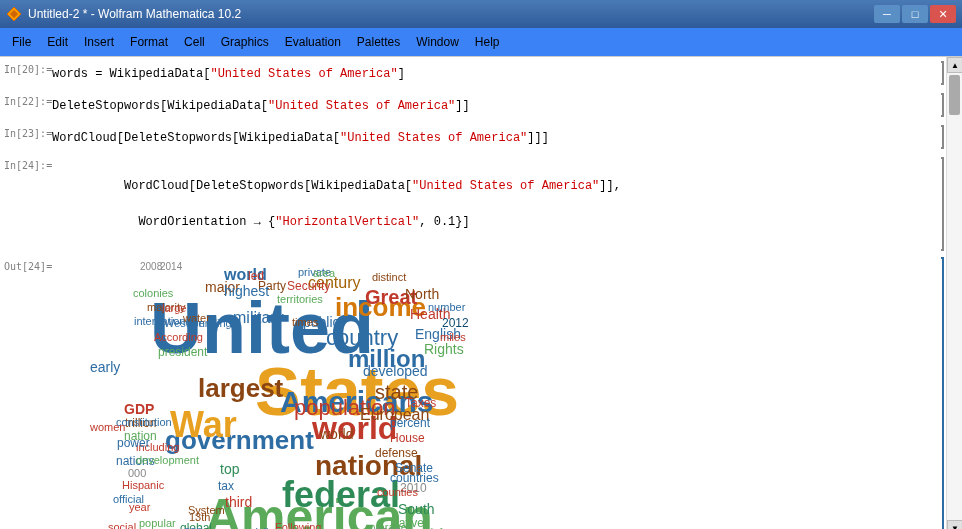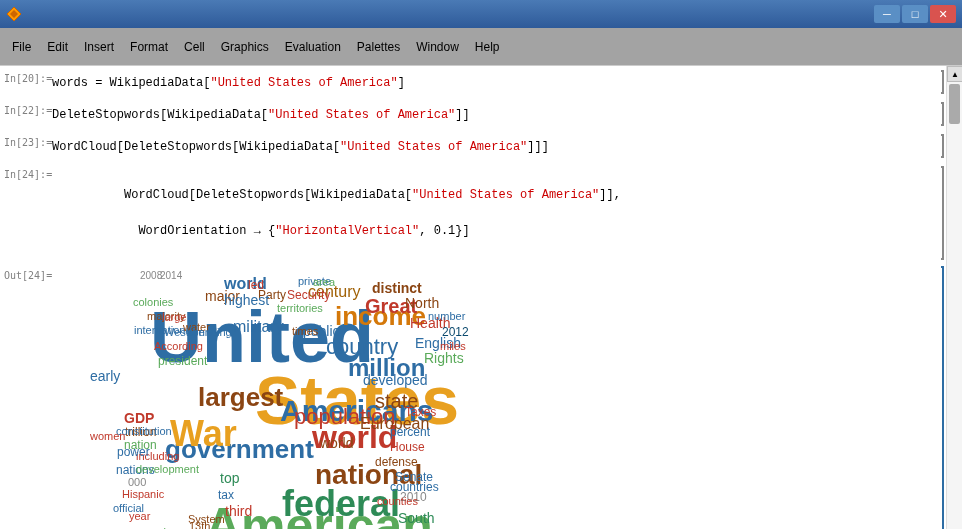--- a/index.html
+++ b/index.html
@@ -43,23 +43,23 @@
       cursor: pointer;
       color: white;
       border-radius: 2px;
     }
     .tb-btn.minimize { background: #5a8fc5; }
     .tb-btn.maximize { background: #5a8fc5; }
     .tb-btn.close { background: #d9534f; }
 
     
     .menu-bar {
-      background: #a3a3a3;
+      background: #3b82f6;
       border-bottom: 1px solid #ccc;
-      height: 38px;
+      height: 29px;
       display: flex;
       align-items: center;
       padding: 0 4px;
     }
     .menu-item {
       padding: 2px 8px;
       font-size: 12px;
       color: #000;
       cursor: pointer;
       height: 100%;
@@ -158,20 +158,21 @@
 <body>
 
 <div class="title-bar">
   <div class="title-bar-left">
     <div class="title-bar-icon">
       <svg width="16" height="16" viewBox="0 0 16 16">
         <polygon points="8,1 15,8 8,15 1,8" fill="#f90" stroke="#c60" stroke-width="1"></polygon>
         <polygon points="8,4 12,8 8,12 4,8" fill="#c60"></polygon>
       </svg>
     </div>
+    <span class="title-bar-text">Untitled-2 * - Wolfram Mathematica 10.2</span>
   </div>
   <div class="title-bar-buttons">
     <div class="tb-btn minimize">─</div>
     <div class="tb-btn maximize">□</div>
     <div class="tb-btn close">✕</div>
   </div>
 </div>
 
 <div class="menu-bar">
   <div id="menu-items-container" style="display: flex; height: 100%;">
@@ -305,21 +306,21 @@
             <span class="word" style="font-size: 11px; color: rgb(46, 109, 164); font-weight: normal; left: 137px; top: 61px;">spending</span>
             <span class="word" style="font-size: 12px; color: rgb(90, 170, 90); font-weight: normal; left: 108px; top: 89px;">president</span>
             <span class="word" style="font-size: 14px; color: rgb(139, 69, 19); font-weight: normal; left: 155px; top: 23px;">major</span>
             <span class="word" style="font-size: 16px; color: rgb(46, 109, 164); font-weight: bold; left: 174px; top: 10px;">world</span>
             <span class="word" style="font-size: 12px; color: rgb(192, 57, 43); font-weight: normal; left: 198px; top: 13px;">led</span>
             <span class="word" style="font-size: 12px; color: rgb(139, 69, 19); font-weight: normal; left: 208px; top: 23px;">Party</span>
             <span class="word" style="font-size: 14px; color: rgb(46, 109, 164); font-weight: normal; left: 174px; top: 27px;">highest</span>
             <span class="word" style="font-size: 12px; color: rgb(192, 57, 43); font-weight: normal; left: 237px; top: 23px;">Security</span>
             <span class="word" style="font-size: 11px; color: rgb(90, 170, 90); font-weight: normal; left: 227px; top: 37px;">territories</span>
             <span class="word" style="font-size: 11px; color: rgb(46, 109, 164); font-weight: normal; left: 248px; top: 10px;">private</span>
-            <span class="word" style="font-size: 14px; color: rgb(139, 69, 19); font-weight: bold; left: 322px; top: 15px;">distinct</span>
+            <span class="word" style="font-size: 11px; color: rgb(139, 69, 19); font-weight: normal; left: 322px; top: 15px;">distinct</span>
             <span class="word" style="font-size: 11px; color: rgb(192, 57, 43); font-weight: normal; left: 390px; top: 75px;">miles</span>
             <span class="word" style="font-size: 11px; color: rgb(46, 109, 164); font-weight: normal; left: 378px; top: 45px;">number</span>
             <span class="word" style="font-size: 11px; color: rgb(90, 170, 90); font-weight: normal; left: 263px; top: 11px;">area</span>
             <span class="word" style="font-size: 11px; color: rgb(139, 69, 19); font-weight: normal; left: 242px; top: 60px;">times</span>
             <span class="word" style="font-size: 12px; color: rgb(46, 109, 164); font-weight: normal; left: 67px; top: 180px;">power</span>
             <span class="word" style="font-size: 11px; color: rgb(192, 57, 43); font-weight: normal; left: 58px; top: 265px;">social</span>
             <span class="word" style="font-size: 11px; color: rgb(90, 170, 90); font-weight: normal; left: 40px; top: 275px;">trade</span>
             <span class="word" style="font-size: 11px; color: rgb(46, 109, 164); font-weight: normal; left: 120px; top: 278px;">food</span>
             <span class="word" style="font-size: 11px; color: rgb(192, 57, 43); font-weight: normal; left: 148px; top: 278px;">more</span>
             <span class="word" style="font-size: 11px; color: rgb(46, 109, 164); font-weight: normal; left: 134px; top: 268px;">non</span>

